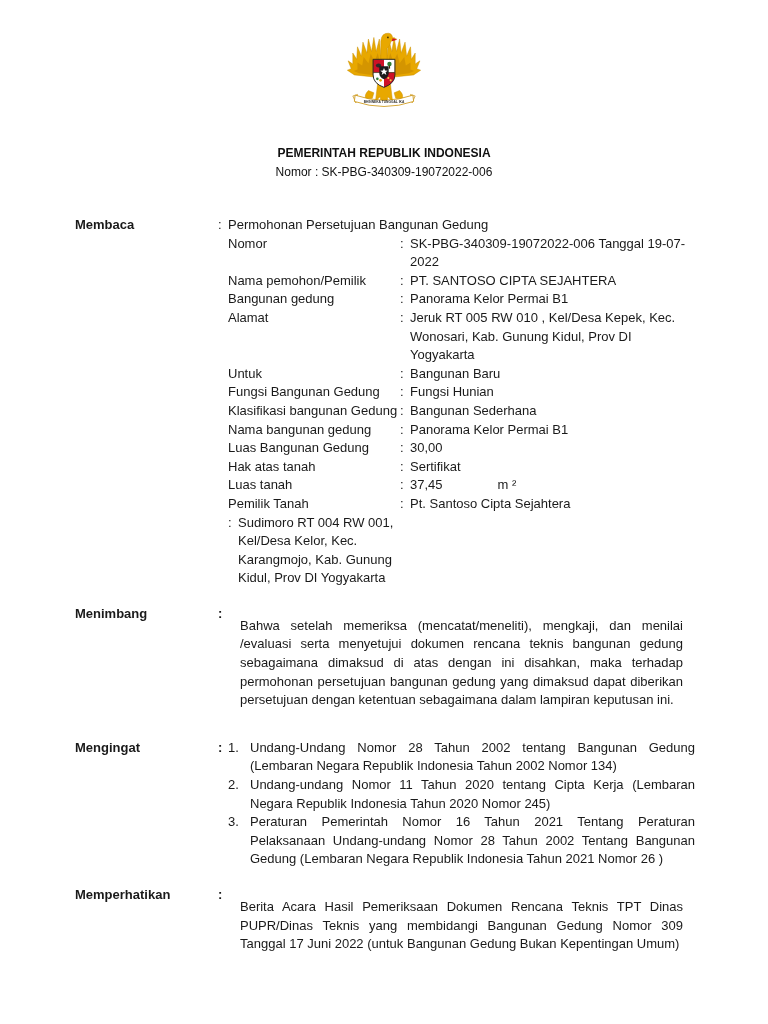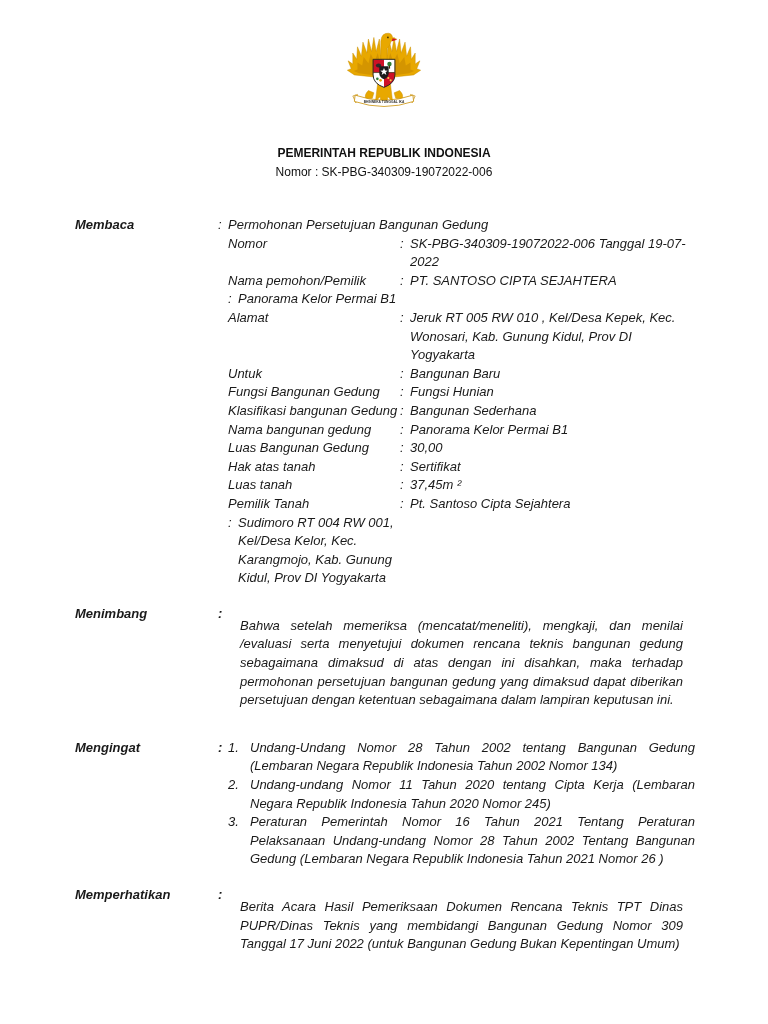--- a/index.html
+++ b/index.html
@@ -31,37 +31,36 @@
     line-height: 19px;
     color: #111111;
   }
   .title-block .bold { font-weight: bold; }
   .doc-body {
     position: absolute;
     top: 216px;
     left: 75px;
     width: 620px;
     line-height: 18.6px;
-    font-style: italic;
   }
   .section {
     display: grid;
     grid-template-columns: 143px 1fr;
     align-items: start;
   }
   .section-label { font-weight: bold; }
   .sec-content { }
   .intro-line { display: flex; }
   .colon { flex: 0 0 10px; }
   .colon.b { font-weight: bold; }
   .kv-rows { padding-left: 10px; }
   .kv-row { display: grid; grid-template-columns: 172px 1fr; }
   .kv-val { display: flex; }
   .kv-val .vtext { flex: 1; }
-  .unit { white-space: nowrap; }
+  .unit { margin-left: 55px; white-space: nowrap; }
   .para { flex: 1; text-align: justify; margin: 12px; }
   .mt { margin-top: 17px; }
   .ol-wrap { flex: 1; }
   .ol-item { display: grid; grid-template-columns: 22px 1fr; }
   .ol-item .itext { text-align: justify; }
 </style>
 </head>
 <body>
 
 <div class="page">
@@ -147,20 +146,21 @@
               </div>
           </div>
           <div class="kv-row">
             <div>Nama pemohon/Pemilik</div>
             <div class="kv-val">
                 <span class="colon">:</span>
                 <span class="vtext">PT. SANTOSO CIPTA SEJAHTERA</span>
               </div>
           </div>
           <div class="kv-row">
+            <div>Bangunan gedung</div>
             <div class="kv-val">
                 <span class="colon">:</span>
                 <span class="vtext">Panorama Kelor Permai B1</span>
               </div>
           </div>
           <div class="kv-row">
             <div>Alamat</div>
             <div class="kv-val">
                 <span class="colon">:</span>
                 <span class="vtext">Jeruk RT 005 RW 010 , Kel/Desa Kepek, Kec. Wonosari, Kab. Gunung Kidul, Prov DI Yogyakarta</span>

